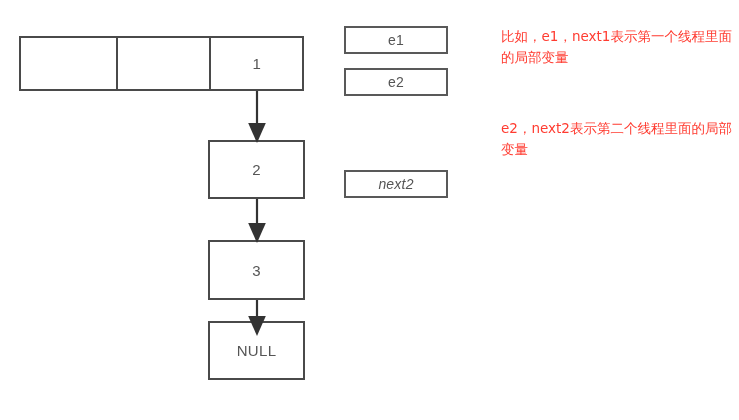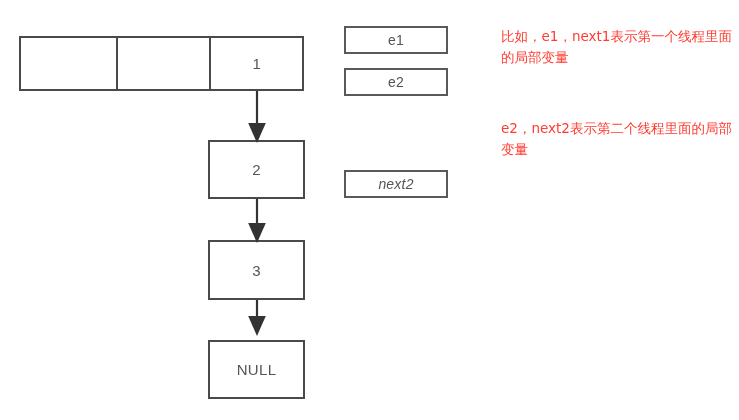--- a/index.html
+++ b/index.html
@@ -58,21 +58,21 @@
     color: #555555;
     font-size: 15px;
   }
   .head-cell.c1 { width: 96px; }
   .head-cell.c2 { width: 95px; border-left: 2px solid #4a4a4a; }
   .head-cell.c3 { width: 94px; border-left: 2px solid #4a4a4a; }
 
   
   #node-2    { left: 208px; top: 140px; width: 97px; height: 59px; }
   #node-3    { left: 208px; top: 240px; width: 97px; height: 60px; }
-  #node-null { left: 208px; top: 340px; width: 97px; height: 59px; }
+  #node-null { left: 208px; top: 321px; width: 97px; height: 59px; }
 
   
   .var-box {
     position: absolute;
     box-sizing: border-box;
     left: 344px;
     width: 104px;
     height: 28px;
     border: 2px solid #595959;
     background: #ffffff;

